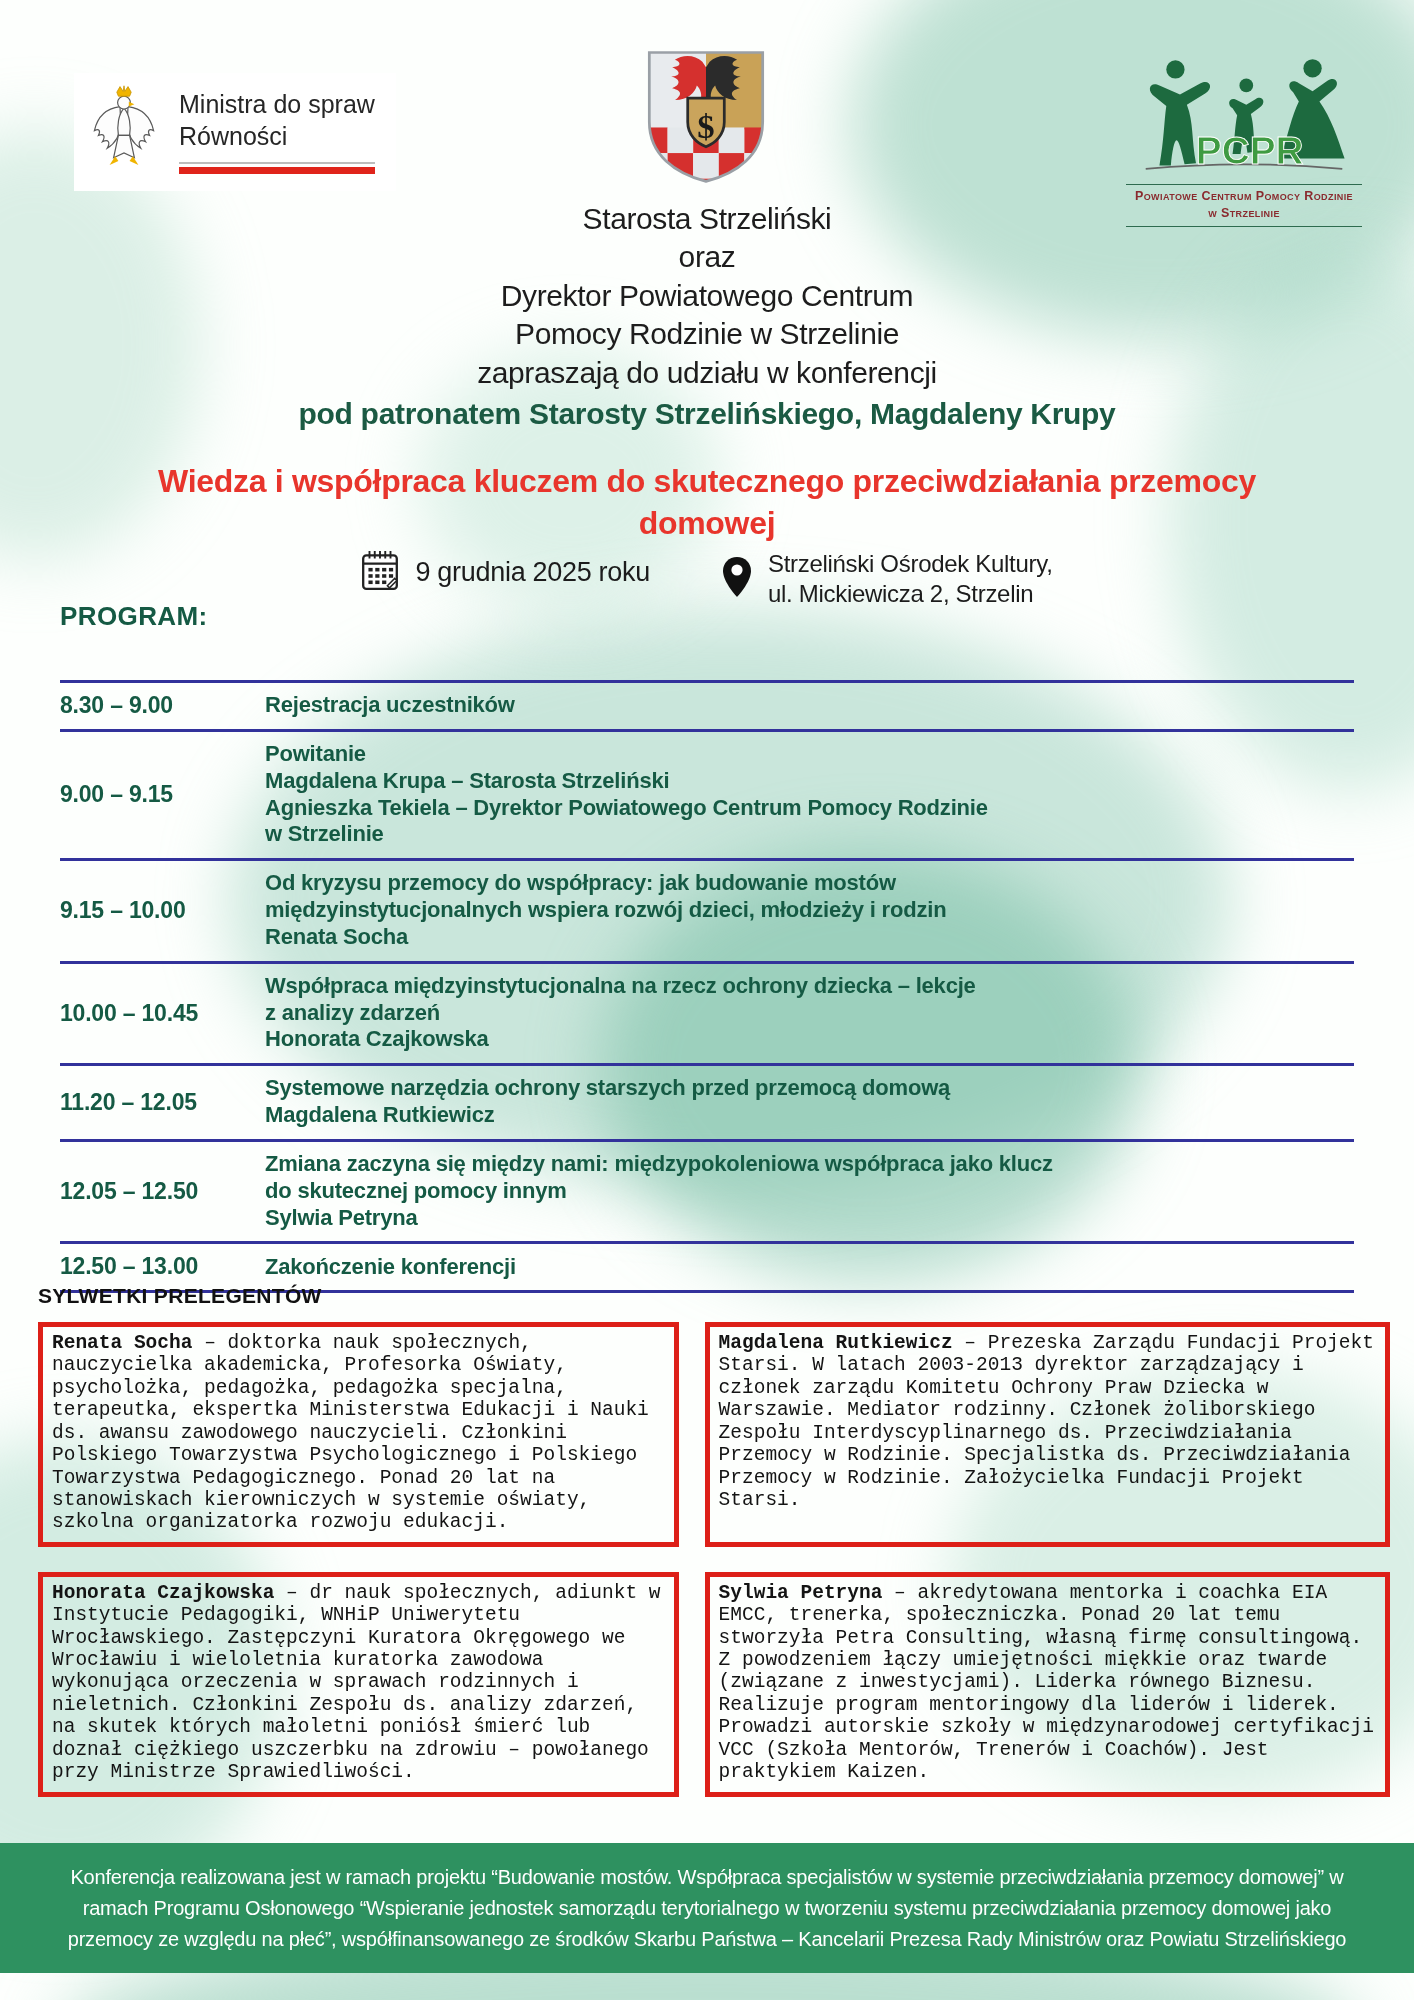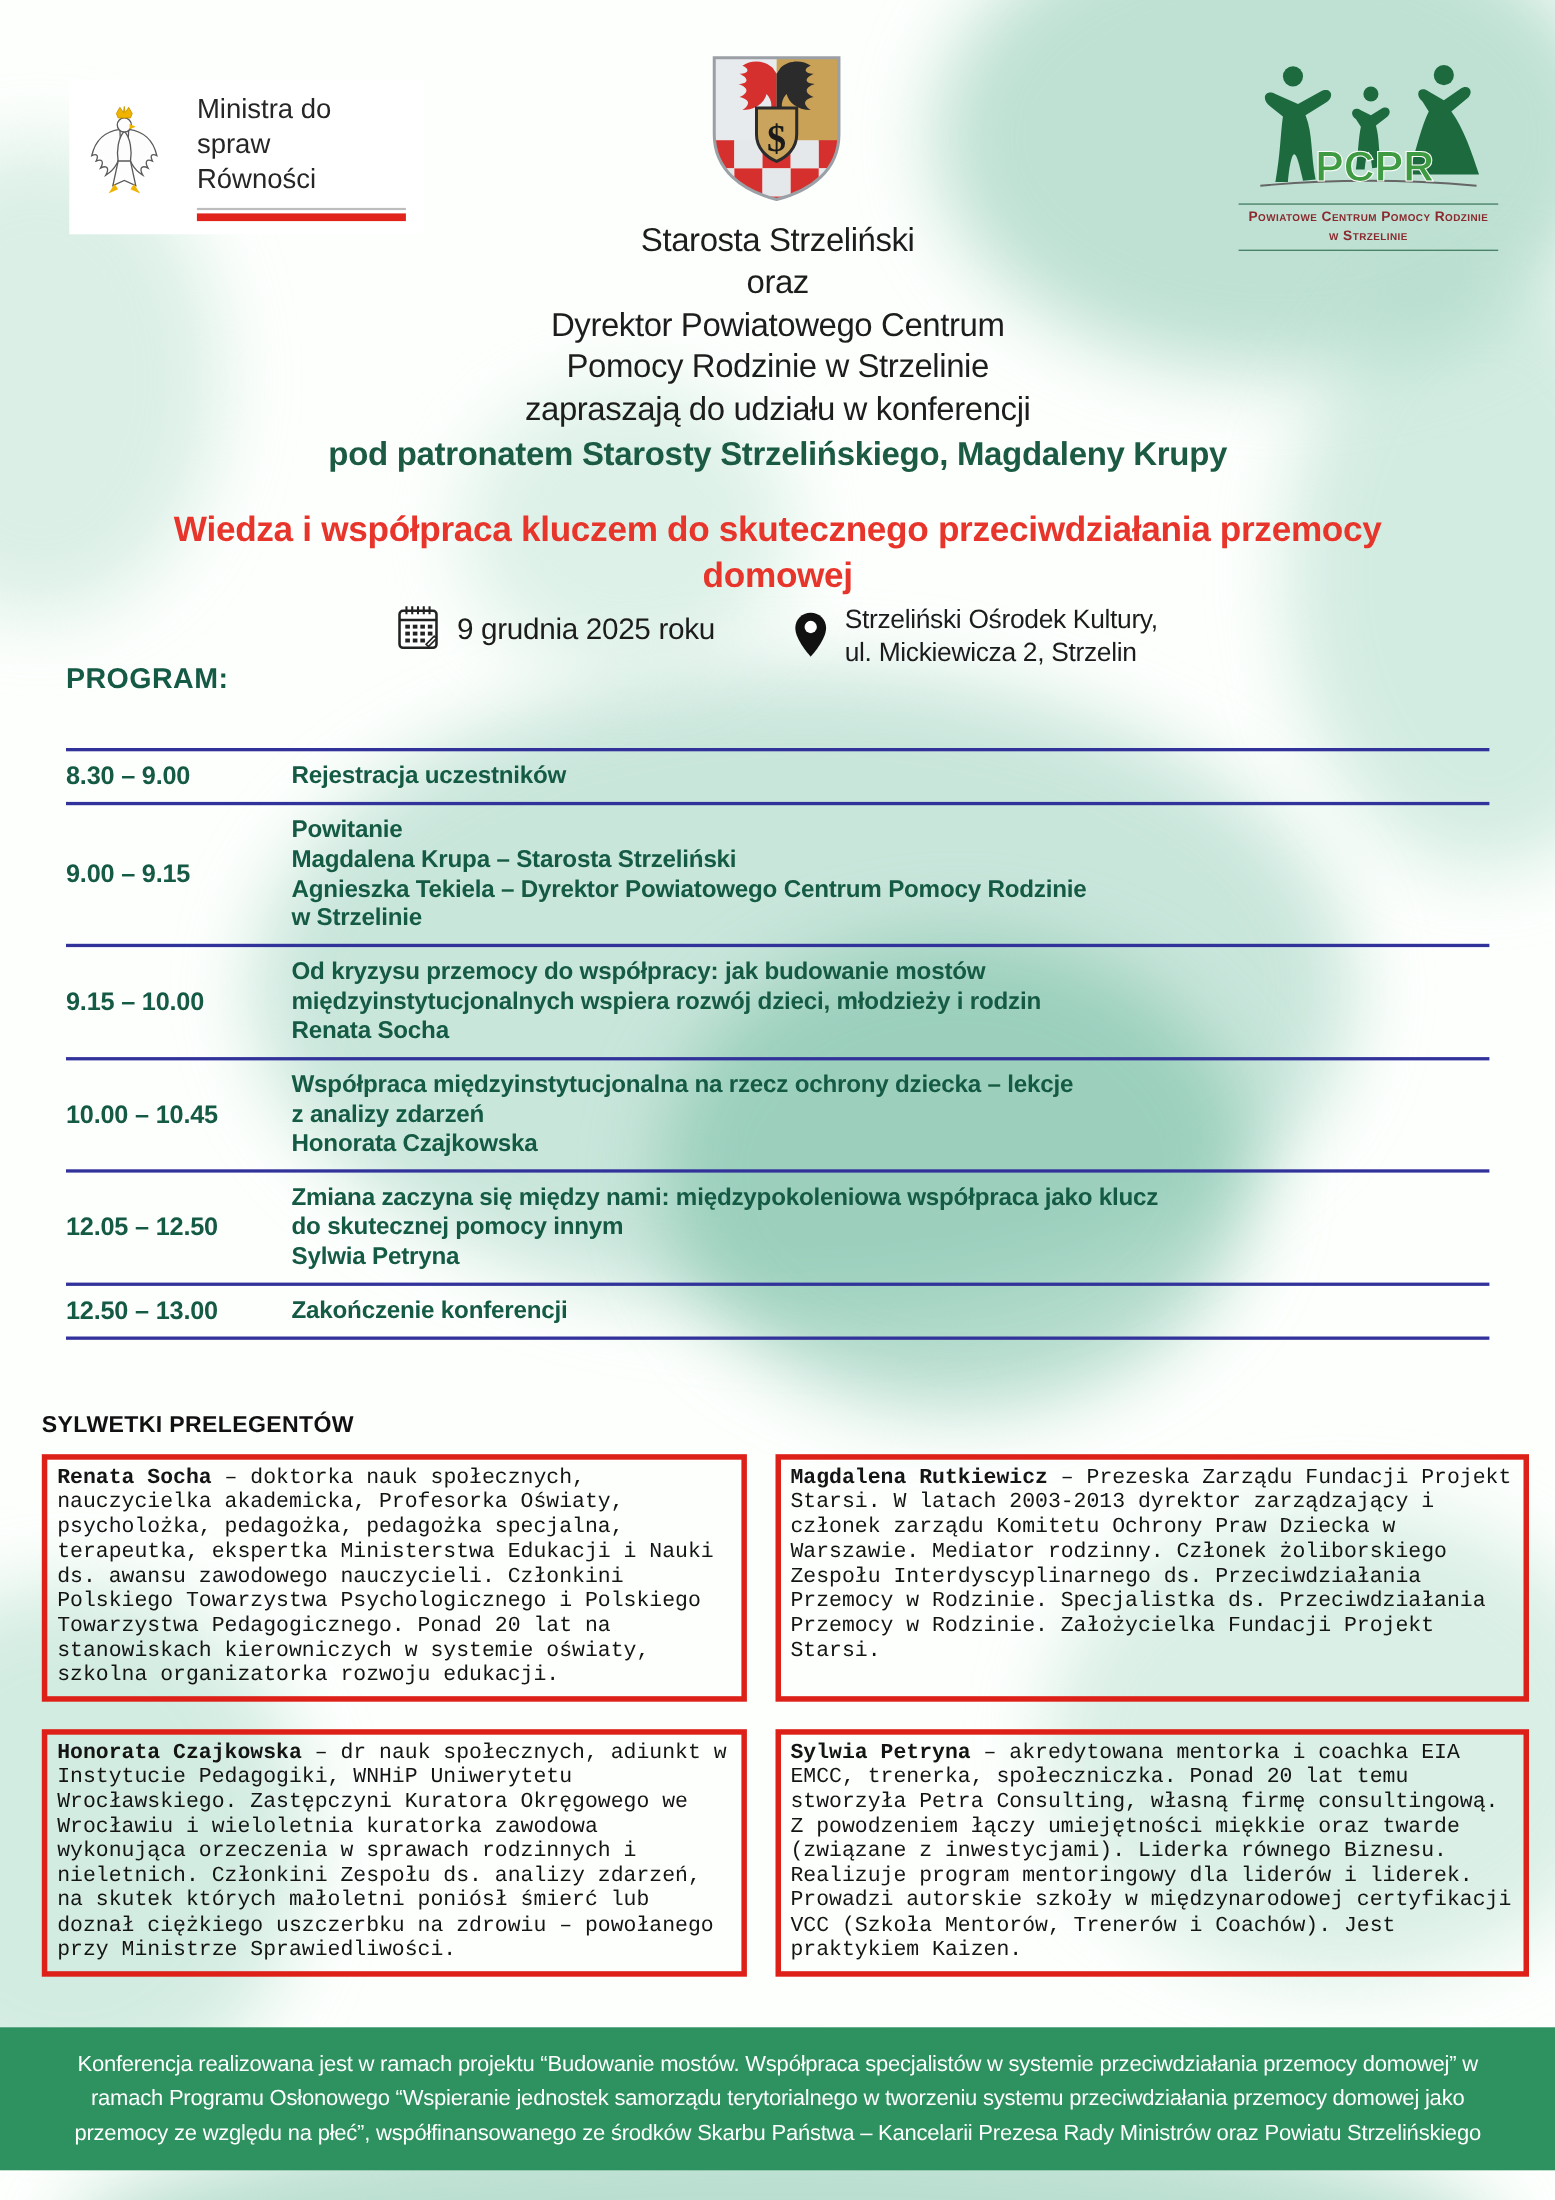--- a/index.html
+++ b/index.html
@@ -14,21 +14,21 @@
   .b4{left:230px;top:610px;width:1000px;height:580px;background:rgba(150,206,185,.50);}
   .b5{left:600px;top:850px;width:540px;height:430px;background:rgba(118,190,164,.55);}
   .b6{left:-150px;top:1440px;width:430px;height:470px;background:rgba(160,212,192,.45);}
   .b7{left:950px;top:1370px;width:540px;height:430px;background:rgba(165,215,195,.40);}
   .b8{left:60px;top:1920px;width:1300px;height:240px;background:rgba(150,206,185,.65);}
   .b9{left:420px;top:350px;width:300px;height:260px;background:rgba(190,228,212,.50);}
 
   .layer{position:absolute;z-index:2;}
 
   
-  .ministry{left:63px;top:73px;width:322px;background:#ffffff;display:flex;gap:30px;align-items:center;padding:10px 16px 12px 14px;box-sizing:border-box;}
+  .ministry{left:74px;top:73px;width:322px;background:#ffffff;display:flex;gap:19px;align-items:center;padding:10px 16px 12px 14px;box-sizing:border-box;}
   .ministry .mtxt{font-size:25px;color:#262626;line-height:1.28;}
   .flagline{height:2px;background:#bdbdbd;margin-top:10px;}
   .flagred{height:7px;background:#e0241b;margin-top:3px;}
 
   
   .crest{left:642px;top:47px;}
 
   
   .pcpr{left:1126px;top:58px;width:236px;text-align:center;}
   .pcpr-caption{margin-top:2px;border-top:1.5px solid #2e6b4f;border-bottom:1.5px solid #2e6b4f;padding:3px 0 4px;color:#8a2a2e;font-weight:bold;font-variant:small-caps;font-size:12.5px;line-height:1.35;letter-spacing:.4px;}
@@ -227,20 +227,25 @@
 międzyinstytucjonalnych wspiera rozwój dzieci, młodzieży i rodzin
 Renata Socha</div>
       </div>
       <div class="prow">
         <div class="ptime">10.00 – 10.45</div>
         <div class="pdesc">Współpraca międzyinstytucjonalna na rzecz ochrony dziecka – lekcje
 z analizy zdarzeń
 Honorata Czajkowska</div>
       </div>
       <div class="prow">
+        <div class="ptime">11.20 – 12.05</div>
+        <div class="pdesc">Systemowe narzędzia ochrony starszych przed przemocą domową
+Magdalena Rutkiewicz</div>
+      </div>
+      <div class="prow">
         <div class="ptime">12.05 – 12.50</div>
         <div class="pdesc">Zmiana zaczyna się między nami: międzypokoleniowa współpraca jako klucz
 do skutecznej pomocy innym
 Sylwia Petryna</div>
       </div>
       <div class="prow">
         <div class="ptime">12.50 – 13.00</div>
         <div class="pdesc">Zakończenie konferencji</div>
       </div>
     </div>

